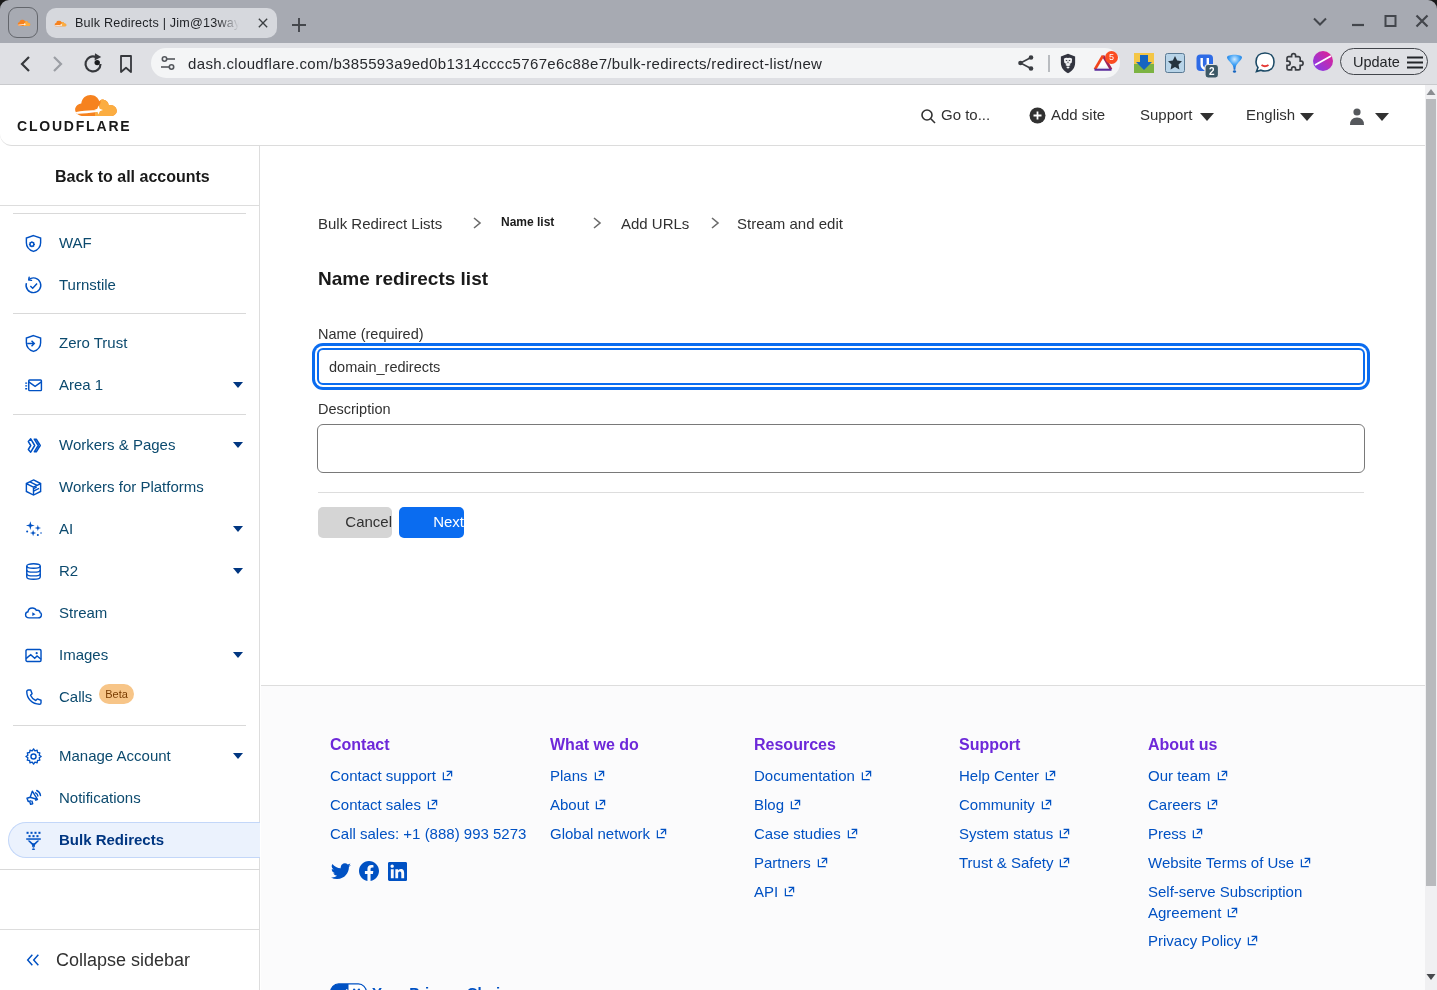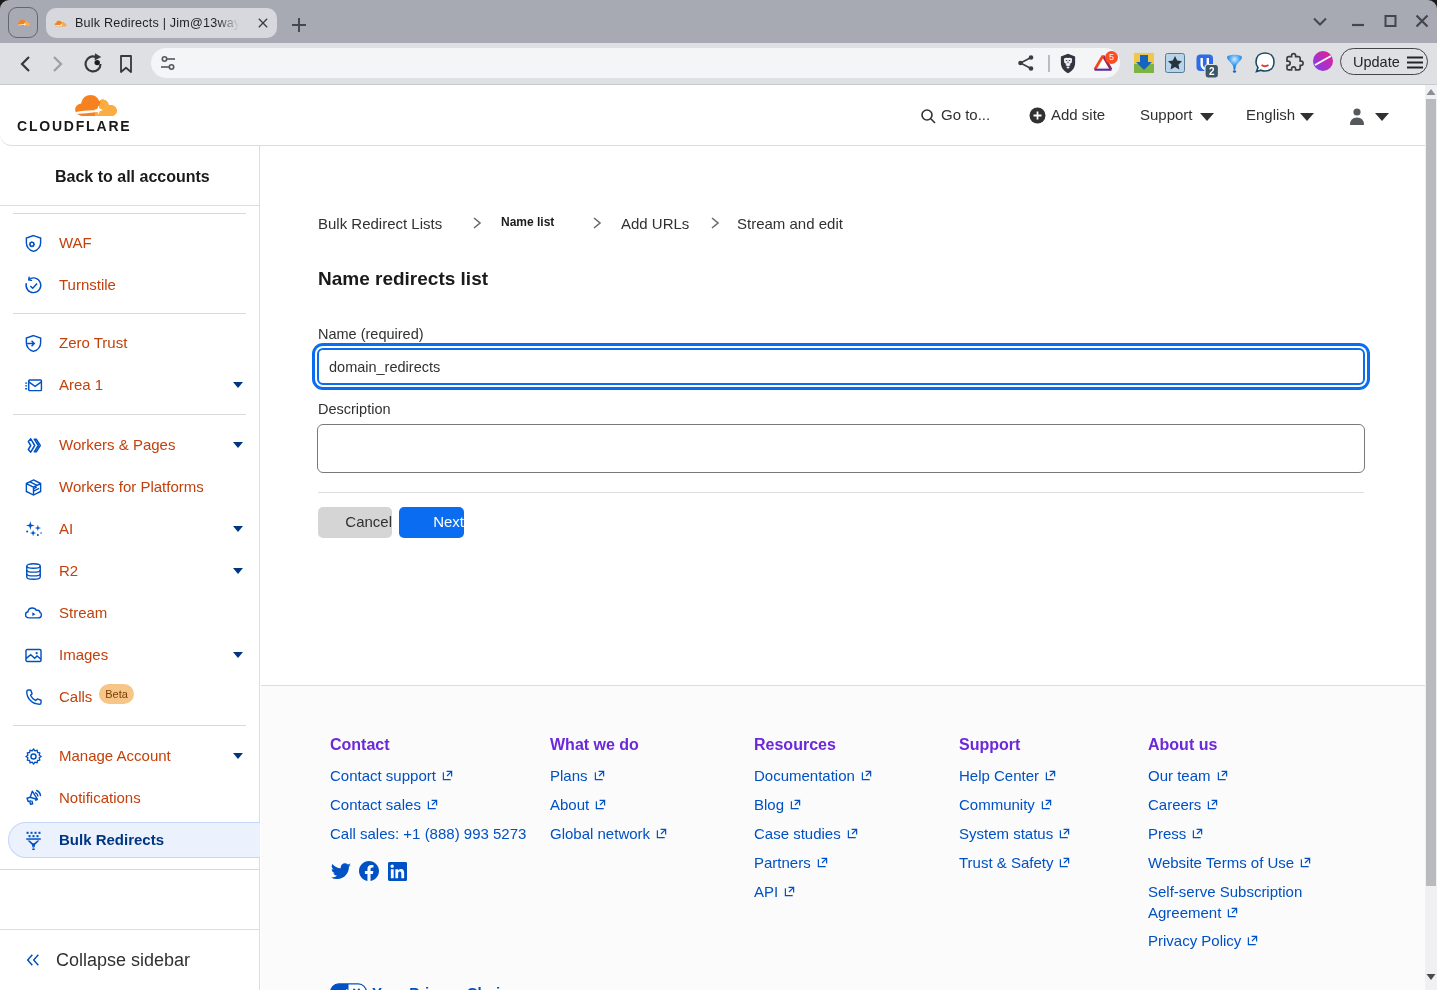--- a/index.html
+++ b/index.html
@@ -33,21 +33,21 @@
 #cfheader { position:absolute; left:0; top:0; width:1437px; height:61px; background:#fff; border-bottom:1px solid #dcdcdc;border-radius:12px; }
 #cflogo-text { position:absolute; left:17px; top:33px; font-size:14px; font-weight:bold; letter-spacing:1.8px; color:#1a1a1a; }
 .hmenu { position:absolute; top:21px; font-size:15px; color:#313131; }
 
 
 #sidebar { position:absolute; left:0; top:61px; width:260px; height:844px; background:#fff; border-right:1px solid #ddd; }
 #backall { position:absolute; left:0; top:0; width:260px; height:60px; border-bottom:1px solid #ddd; }
 #backall span { position:absolute; left:55px; top:22px; font-size:16px; font-weight:bold; color:#1a1a1a; }
 .navitem { position:absolute; left:0; width:260px; height:42px; }
 .navitem .ico { position:absolute; left:24px; top:12px; width:19px; height:19px; }
-.navitem .lbl { position:absolute; left:59px; top:12px; font-size:15px; color:#c2410c; }
+.navitem .lbl { position:absolute; left:59px; top:12px; font-size:15px; color:#0c4a6e; }
 .navitem .caret { position:absolute; left:233px; top:18px; width:0; height:0; border-left:5.5px solid transparent; border-right:5.5px solid transparent; border-top:6.5px solid #003681; }
 .navsep { position:absolute; left:13px; width:233px; height:1px; background:#d9d9d9; }
 #activepill { position:absolute; left:8px; top:676px; width:252px; height:36px; background:#ebf2fd; border:1px solid #c3d7f9; border-right:none; border-radius:18px 0 0 18px; }
 #collapse { position:absolute; left:0; top:783px; width:260px; height:60px; border-top:1px solid #ddd; }
 #collapse span { position:absolute; left:56px; top:20px; font-size:18px; color:#313131; }
 #betapill { position:absolute; left:99px; top:8px; width:35px; height:20px; background:#f7c588; border-radius:10px; font-size:11px; color:#7a3c00; text-align:center; line-height:20px; }
 .crumbchev { position:absolute; top:71px; width:10px; height:12px; }
 
 
 #main { position:absolute; left:261px; top:61px; width:1164px; height:844px; background:#fff; }
@@ -144,20 +144,21 @@
       <path d="M2 4 H12 V20 L7 15.8 L2 20 Z" stroke="#36383c" stroke-width="1.8" fill="none" stroke-linejoin="round"></path>
     </svg>
 
   <div id="urlbar">
     <svg class="abs" style="left:8px;top:6px" width="18" height="18" viewBox="0 0 18 18">
       <circle cx="5.5" cy="5" r="2.2" stroke="#54575c" stroke-width="1.6" fill="none"></circle>
       <path d="M8 5 H16" stroke="#54575c" stroke-width="1.6"></path>
       <circle cx="12.5" cy="13" r="2.2" stroke="#54575c" stroke-width="1.6" fill="none"></circle>
       <path d="M2 13 H10" stroke="#54575c" stroke-width="1.6"></path>
     </svg>
+    <div id="urltext">dash.cloudflare.com/b385593a9ed0b1314cccc5767e6c88e7/bulk-redirects/redirect-list/new</div>
     <svg class="abs" style="left:866px;top:6px" width="18" height="18" viewBox="0 0 18 18">
       <circle cx="14" cy="3.5" r="2.3" fill="#3a3d42"></circle>
         <circle cx="3.5" cy="9" r="2.3" fill="#3a3d42"></circle>
         <circle cx="14" cy="14.5" r="2.3" fill="#3a3d42"></circle>
       <path d="M14 3.5 L3.5 9 L14 14.5" stroke="#3a3d42" stroke-width="1.6" fill="none"></path>
     </svg>
     <div class="abs" style="left:897px;top:7px;width:1.5px;height:17px;background:#b9bcc0"></div>
     <svg class="abs" style="left:908px;top:5px" width="18" height="21" viewBox="0 0 24 28">
       <path d="M12 1 L21.5 4.5 V13 C21.5 20 17 24.5 12 27 C7 24.5 2.5 20 2.5 13 V4.5 Z" fill="#32343f"></path>
       <path d="M6.5 7.5 Q9 5.8 12 6.6 Q15 5.8 17.5 7.5 L17 12.5 Q15.5 14.5 13.8 14.2 L15.5 16 Q13.8 17.3 12 17.2 Q10.2 17.3 8.5 16 L10.2 14.2 Q8.5 14.5 7 12.5 Z" fill="#f2f3f5"></path>

